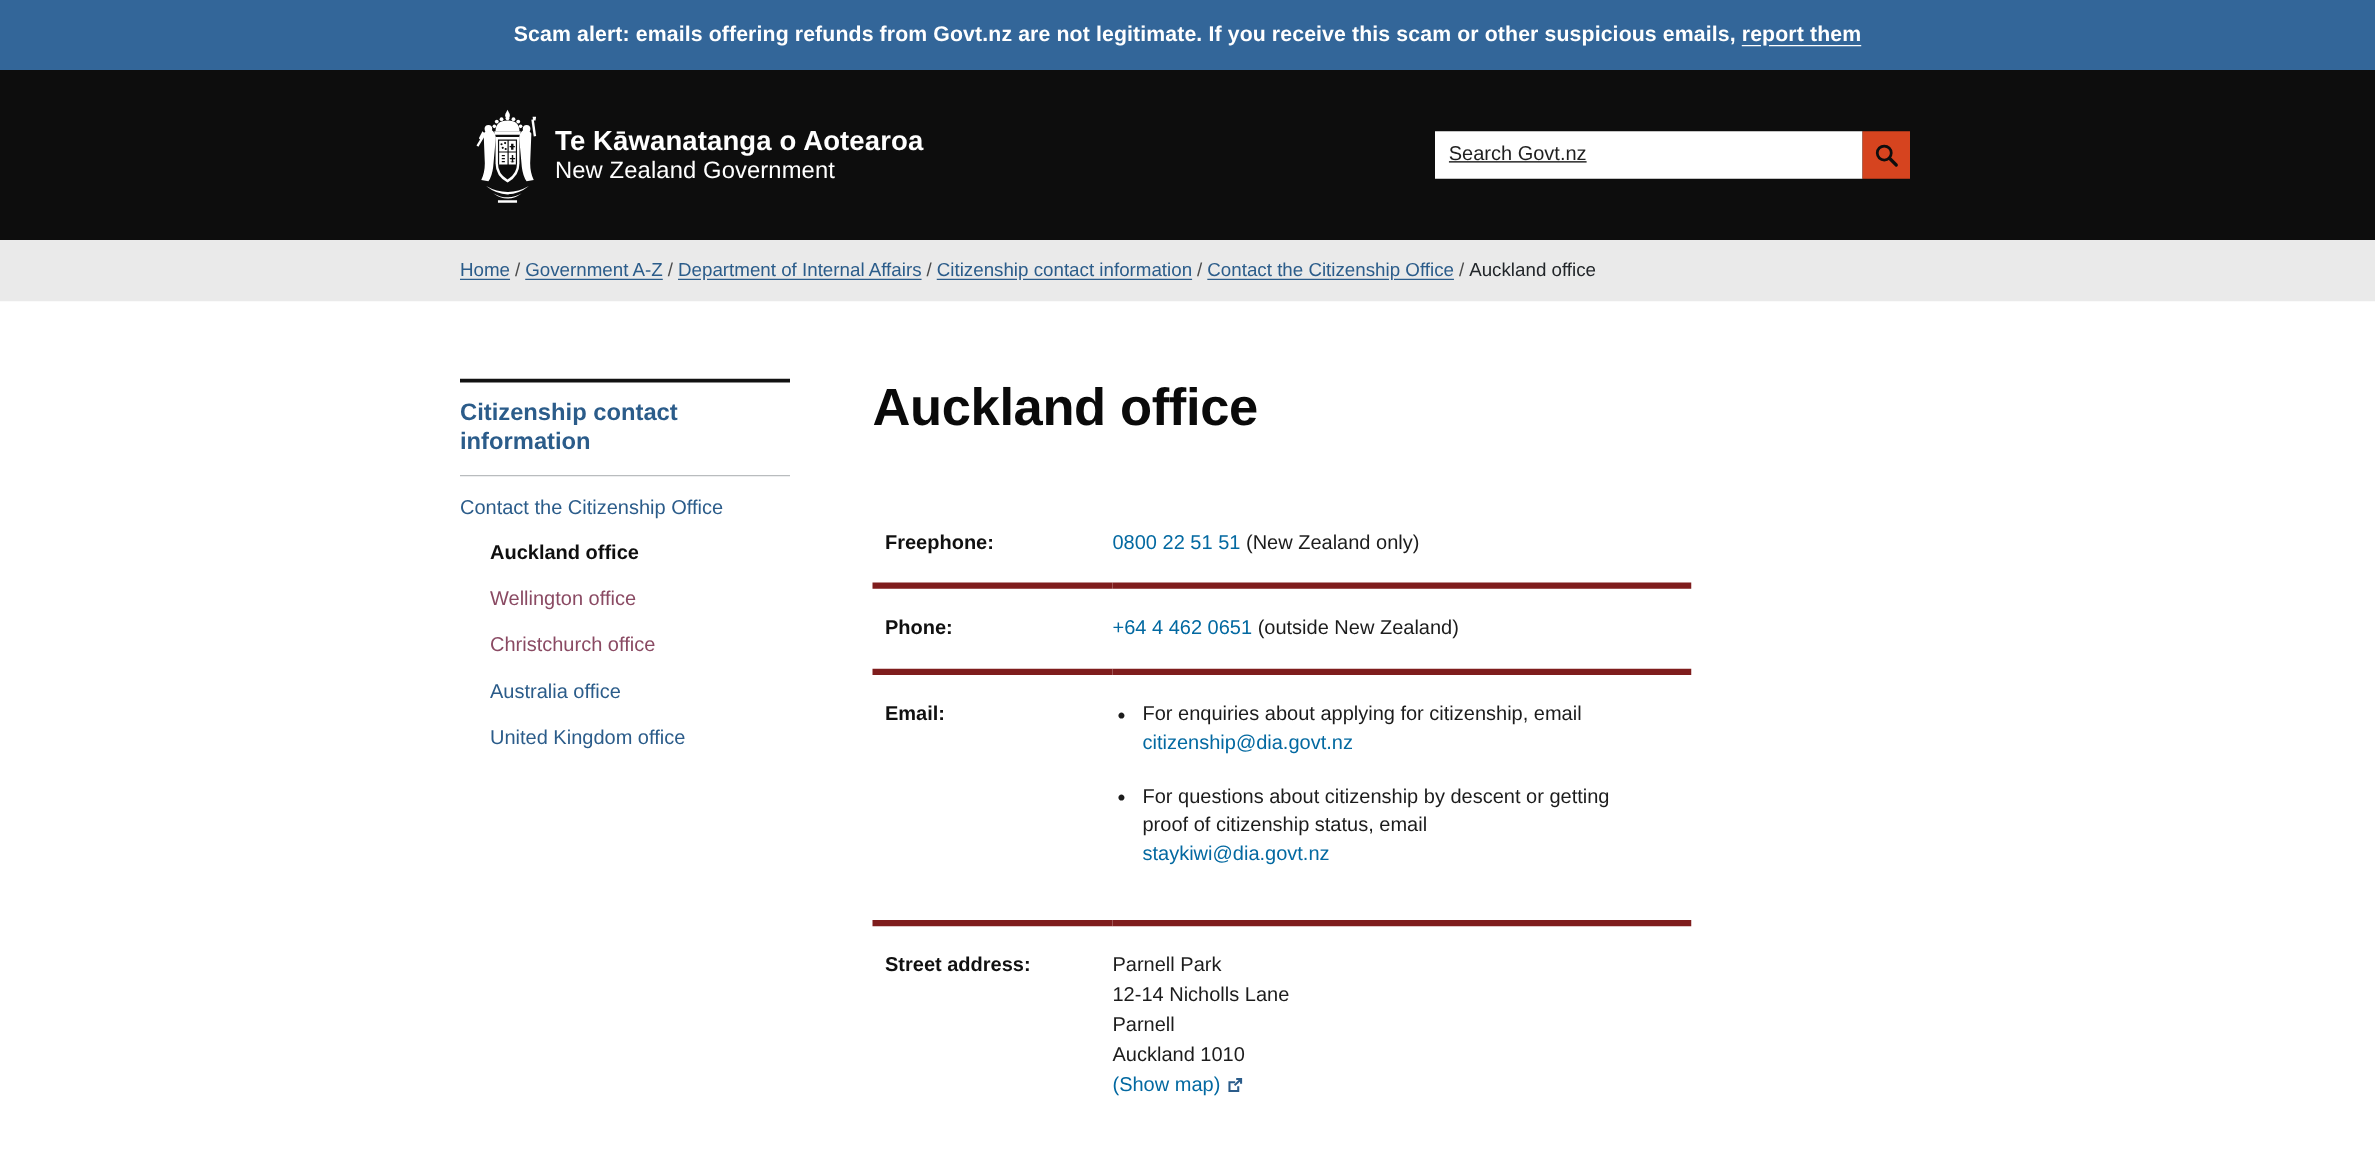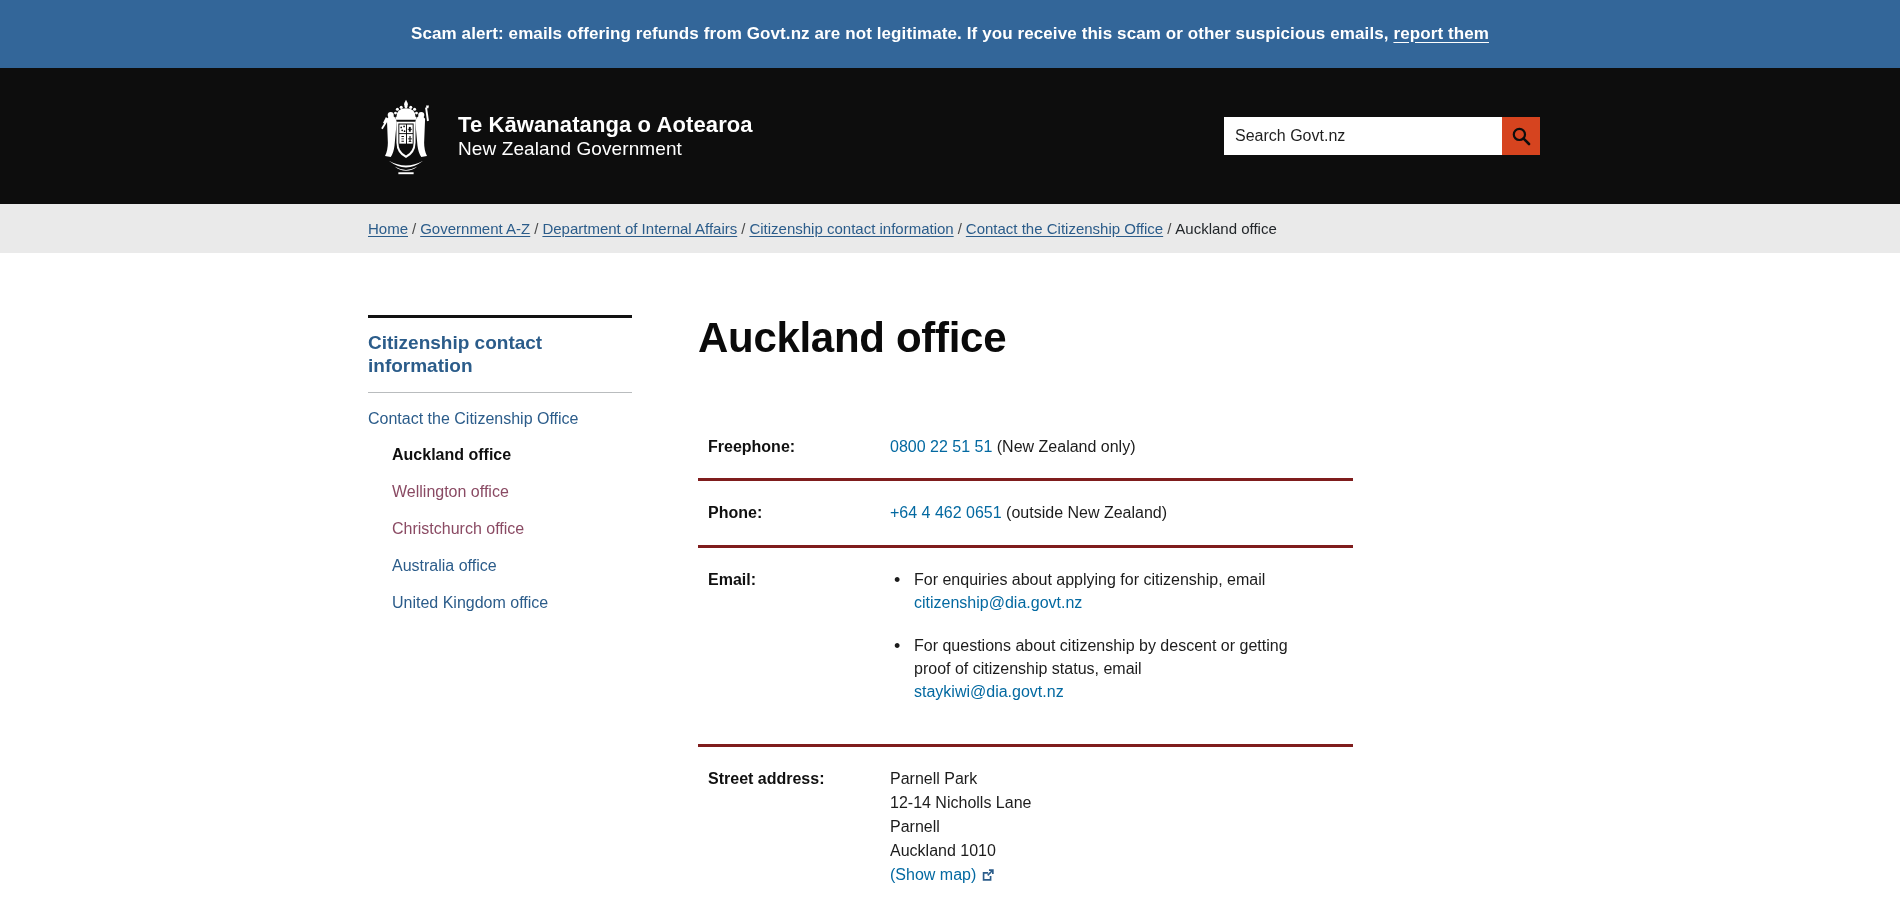--- a/index.html
+++ b/index.html
@@ -7,21 +7,21 @@
   html, body {
     width: 1900px;
     background: #ffffff;
     font-family: "Liberation Sans", sans-serif;
     -webkit-font-smoothing: antialiased;
   }
 
   
   .alert-banner {
     background: #336699;
-    height: 68px;
+    height: 56px;
     display: flex;
     align-items: center;
     justify-content: center;
     color: #ffffff;
   }
   .alert-text {
     font-size: 17px;
     font-weight: bold;
     letter-spacing: 0.1px;
     line-height: 1.2;
@@ -44,47 +44,47 @@
     width: 1180px;
     margin: 0 auto;
     height: 100%;
     display: flex;
     align-items: center;
     position: relative;
   }
   .brand {
     display: flex;
     align-items: center;
-    gap: 14px;
     margin-left: 8px;
     cursor: pointer;
   }
   .coat-of-arms { width: 76px; height: 84px; display: block; flex: none; }
   .brand-text { color: #ffffff; line-height: 1.18; }
   .brand-maori {
     font-size: 22px;
     font-weight: bold;
     letter-spacing: 0.1px;
     white-space: nowrap;
   }
   .brand-en {
     font-size: 19px;
     font-weight: normal;
     letter-spacing: 0.1px;
     white-space: nowrap;
   }
 
   .search-wrap {
     position: absolute;
-    right: 0;
+    right: 12px;
     top: 50%;
     transform: translateY(-50%);
     display: flex;
     height: 38px;
-    width: 316px;
+    width: 380px;
+    text-decoration: underline;
   }
   .search-input {
     flex: 1;
     border: none;
     outline: none;
     background: #ffffff;
     font-family: "Liberation Sans", sans-serif;
     font-size: 16px;
     color: #1a1a1a;
     padding: 0 11px;
@@ -161,21 +161,21 @@
   .page-title {
     font-size: 42px;
     font-weight: bold;
     color: #0a0a0a;
     letter-spacing: -0.3px;
     line-height: 1.1;
     margin-bottom: 54px;
   }
 
   .contact-table { width: 655px; border-collapse: collapse; }
-  .contact-table tr { border-bottom: 3px solid #7f1d1d; }
+  .contact-table tr { border-bottom: 5px solid #7f1d1d; }
   .contact-table tr:last-child { border-bottom: none; }
   .contact-table th {
     text-align: left;
     vertical-align: top;
     font-size: 16px;
     font-weight: bold;
     color: #101010;
     width: 192px;
     padding: 20px 0 20px 10px;
     line-height: 1.45;

